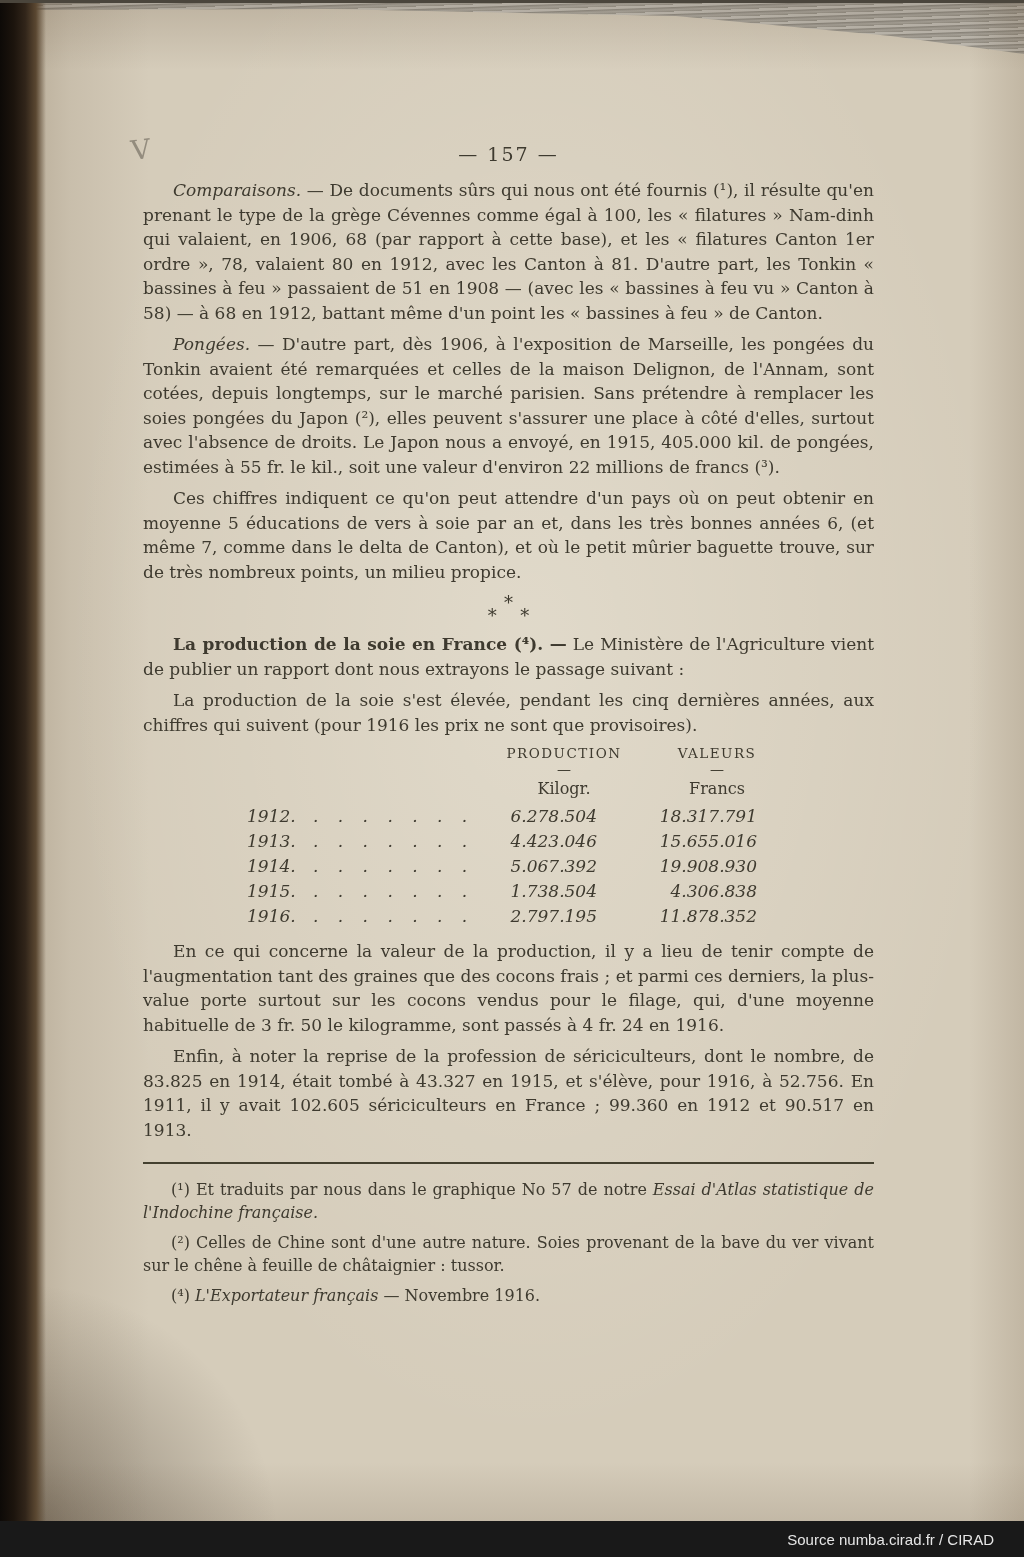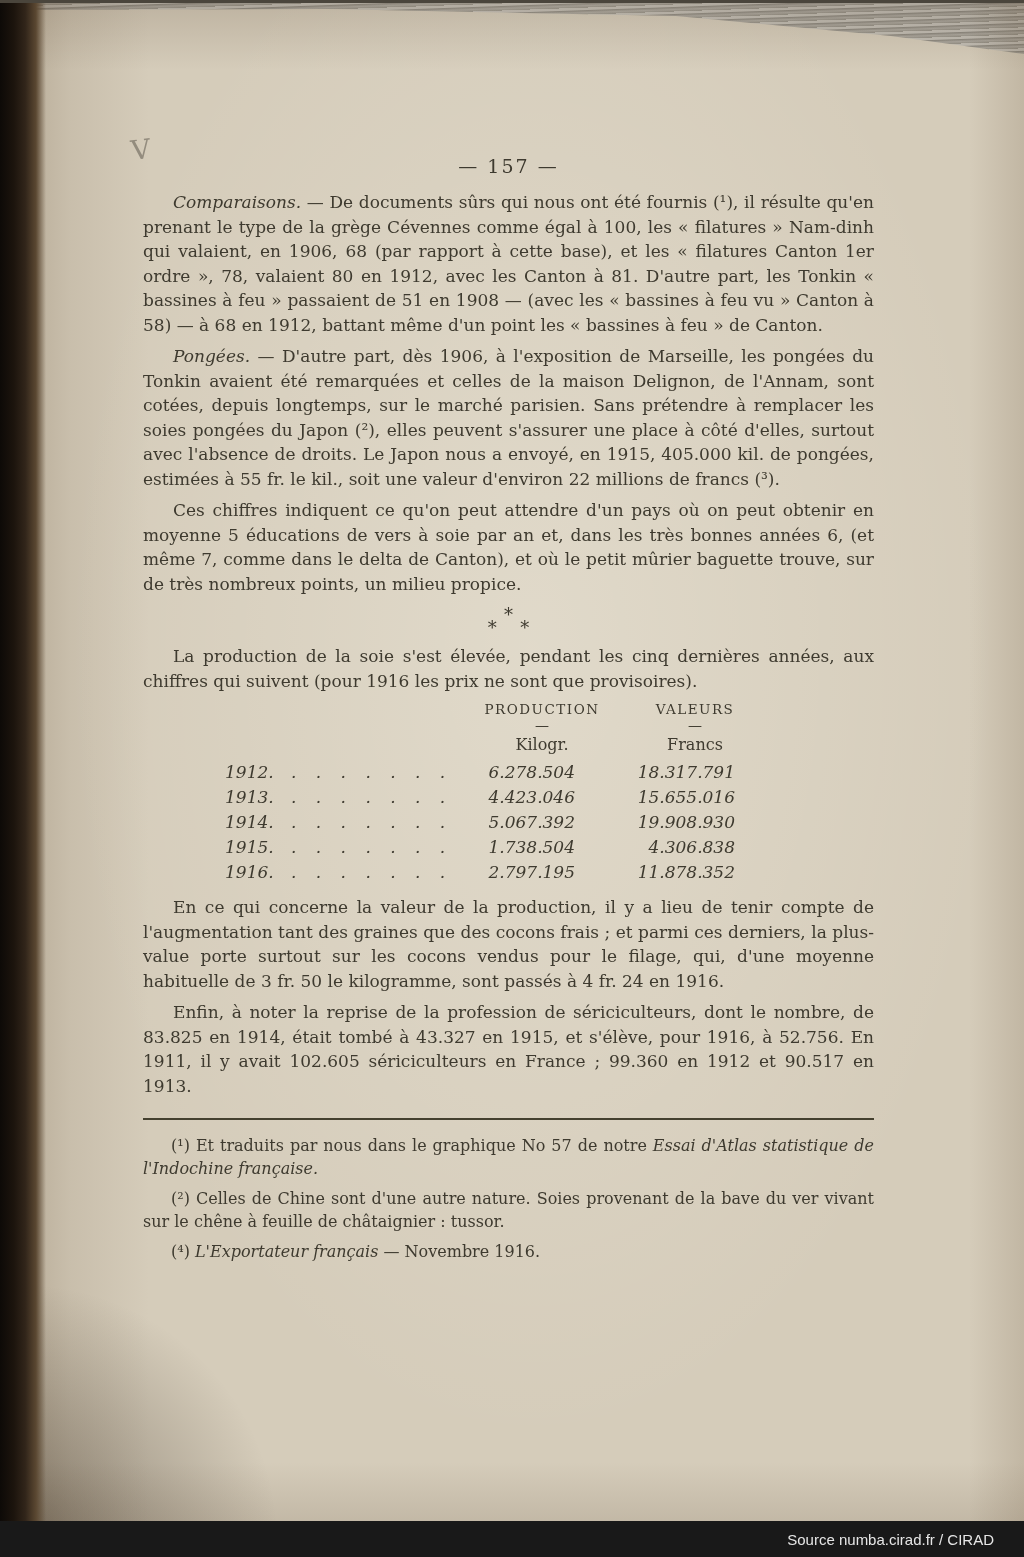--- a/index.html
+++ b/index.html
@@ -63,33 +63,33 @@
   
   .content {
     position: absolute; left: 143px; top: 142px; width: 731px;
     font-size: 17px; line-height: 24.5px;
     text-align: justify;
     z-index: 5;
   }
 
   .page-number {
     text-align: center; font-size: 19px; letter-spacing: 2px;
-    line-height: 24px; margin-bottom: 12px; margin-top: 12px;
+    line-height: 24px; margin-bottom: 12px;
   }
 
   .para { margin: 0 0 7px 0; text-indent: 30px; }
   .italic { font-style: italic; }
   .bold { font-weight: bold; }
 
   .dinkus { text-align: center; margin: 12px 0 10px 0; font-size: 18px; }
   .dinkus div { line-height: 13px; }
   .dinkus .pair { letter-spacing: 9px; padding-left: 9px; }
 
   
-  .prod-table { margin: 6px 0 10px 82px; font-size: 17px; }
+  .prod-table { margin: 6px 0 10px 104px; font-size: 17px; }
   .t-caprow { display: flex; align-items: baseline; }
   .t-caprow .sp1 { width: 242px; }
   .t-caprow .c1  { width: 150px; text-align: center; }
   .t-caprow .sp2 { width: 8px; }
   .t-caprow .c2  { width: 140px; text-align: center; }
   .caps  { font-size: 13.5px; letter-spacing: 1.5px; line-height: 18px; }
   .dashrow { line-height: 10px; font-size: 14px; margin: 2px 0 4px 0; }
   .unitrow { font-size: 16px; line-height: 22px; margin-bottom: 4px; }
 
   .t-row {
@@ -141,20 +141,21 @@
 
     <p class="para"><span class="italic">Pongées.</span><span> — D'autre part, dès 1906, à l'exposition de Marseille, les pongées du Tonkin avaient été remarquées et celles de la maison Delignon, de l'Annam, sont cotées, depuis longtemps, sur le marché parisien. Sans prétendre à remplacer les soies pongées du Japon (²), elles peuvent s'assurer une place à côté d'elles, surtout avec l'absence de droits. Le Japon nous a envoyé, en 1915, 405.000 kil. de pongées, estimées à 55 fr. le kil., soit une valeur d'environ 22 millions de francs (³).</span></p>
 
     <p class="para"><span>Ces chiffres indiquent ce qu'on peut attendre d'un pays où on peut obtenir en moyenne 5 éducations de vers à soie par an et, dans les très bonnes années 6, (et même 7, comme dans le delta de Canton), et où le petit mûrier baguette trouve, sur de très nombreux points, un milieu propice.</span></p>
 
     <div class="dinkus">
       <div>*</div>
       <div class="pair">* *</div>
     </div>
 
+    <p class="para"><span class="bold">La production de la soie en France (⁴). —</span><span> Le Ministère de l'Agriculture vient de publier un rapport dont nous extrayons le passage suivant :</span></p>
 
     <p class="para">La production de la soie s'est élevée, pendant les cinq dernières années, aux chiffres qui suivent (pour 1916 les prix ne sont que provisoires).</p>
 
     <div class="prod-table">
       <div class="t-caprow caps">
         <span class="sp1"></span>
         <span class="c1">PRODUCTION</span>
         <span class="sp2"></span>
         <span class="c2">VALEURS</span>
       </div>

